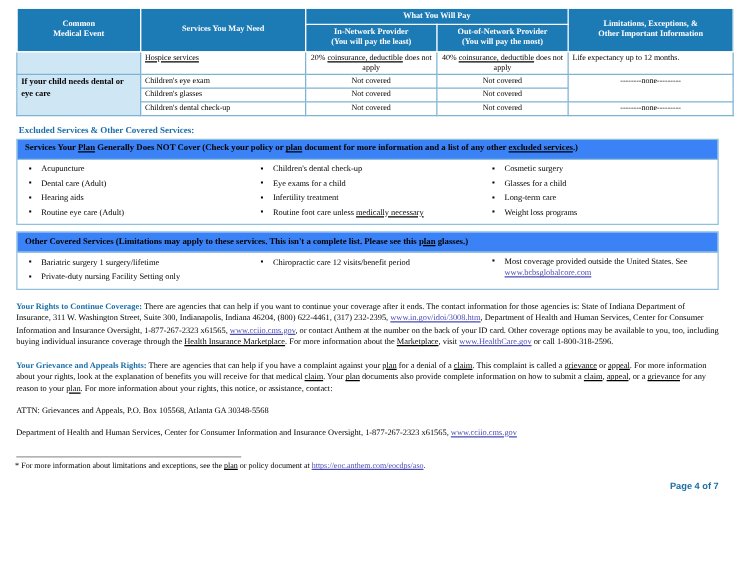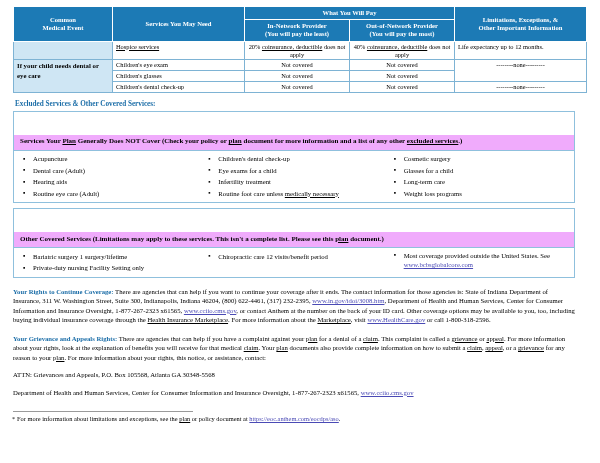--- a/index.html
+++ b/index.html
@@ -96,27 +96,26 @@
   }
   .box {
     margin: 0 13px;
     border: 0.7px solid #8fc0dd;
     box-sizing: border-box;
   }
   .box + .box {
     margin-top: 5px;
   }
   .box-title {
-    background: #f0abfc;
+    background: #3b82f6;
     border-bottom: 0.7px solid #8fc0dd;
     font-weight: bold;
     font-size: 7.0px;
     line-height: 1.35;
     padding: 2.5px 6px 3px 6px;
-    margin-top: 23px;
   }
   .box-body {
     padding: 2.5px 2px 3px 2px;
   }
   ul.cols3 {
     list-style: none;
     margin: 0;
     padding: 0;
     display: flex;
   }
@@ -284,21 +283,21 @@
             <li>Glasses for a child</li>
             <li>Long-term care</li>
             <li>Weight loss programs</li>
           </ul>
         </li>
       </ul>
     </div>
   </div>
 
   <div class="box">
-    <div class="box-title"><span>Other Covered Services (Limitations may apply to these services. This isn't a complete list. Please see this </span><span class="u">plan</span><span> document.)</span></div>
+    <div class="box-title"><span>Other Covered Services (Limitations may apply to these services. This isn't a complete list. Please see this </span><span class="u">plan</span><span> glasses.)</span></div>
     <div class="box-body">
       <ul class="cols3">
         <li class="col">
           <ul class="inner">
             <li>Bariatric surgery 1 surgery/lifetime</li>
             <li>Private-duty nursing Facility Setting only</li>
           </ul>
         </li>
         <li class="col">
           <ul class="inner">
@@ -326,14 +325,15 @@
 
   <div class="para tight">
     <span>Department of Health and Human Services, Center for Consumer Information and Insurance Oversight, 1-877-267-2323 x61565, </span><a class="lnk" href="#">www.cciio.cms.gov</a>
   </div>
 
   <div class="footer-rule"></div>
   <div class="footnote">
     <span class="star">*</span><span> For more information about limitations and exceptions, see the </span><span class="u">plan</span><span> or policy document at </span><a class="lnk" href="#">https://eoc.anthem.com/eocdps/aso</a><span>.</span>
   </div>
 
+  <div class="page-num">Page 4 of 7</div>
 
 </div>
 
 </body></html>

